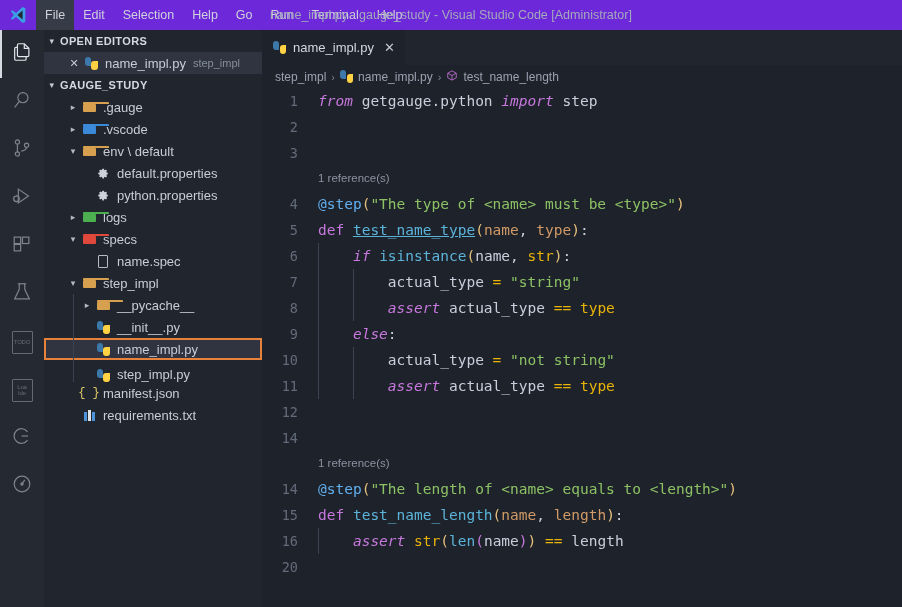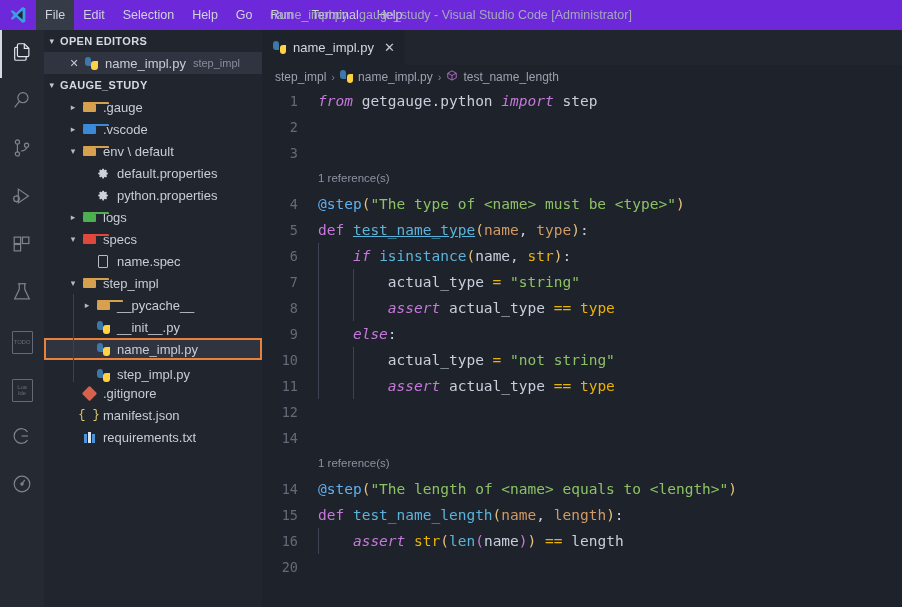--- a/index.html
+++ b/index.html
@@ -420,26 +420,20 @@
       <span class="indent-line" style="left:29px;"></span>
       <span class="ico">
         <span class="py">
             <span class="b b1"></span>
             <span class="b b2"></span>
           </span>
       </span>
       <span class="lbl">step_impl.py</span>
     </div>
 
-    <div class="row" style="padding-left:36px;">
-      <span class="ico">
-          <span class="diamond"></span>
-        </span>
-      <span class="lbl">.gitignore</span>
-    </div>
 
     <div class="row" style="padding-left:36px;">
       <span class="ico braces">{ }</span>
       <span class="lbl">manifest.json</span>
     </div>
 
     <div class="row" style="padding-left:36px;">
       <span class="ico">
         <span class="req">
             <i style="height:9px"></i>

